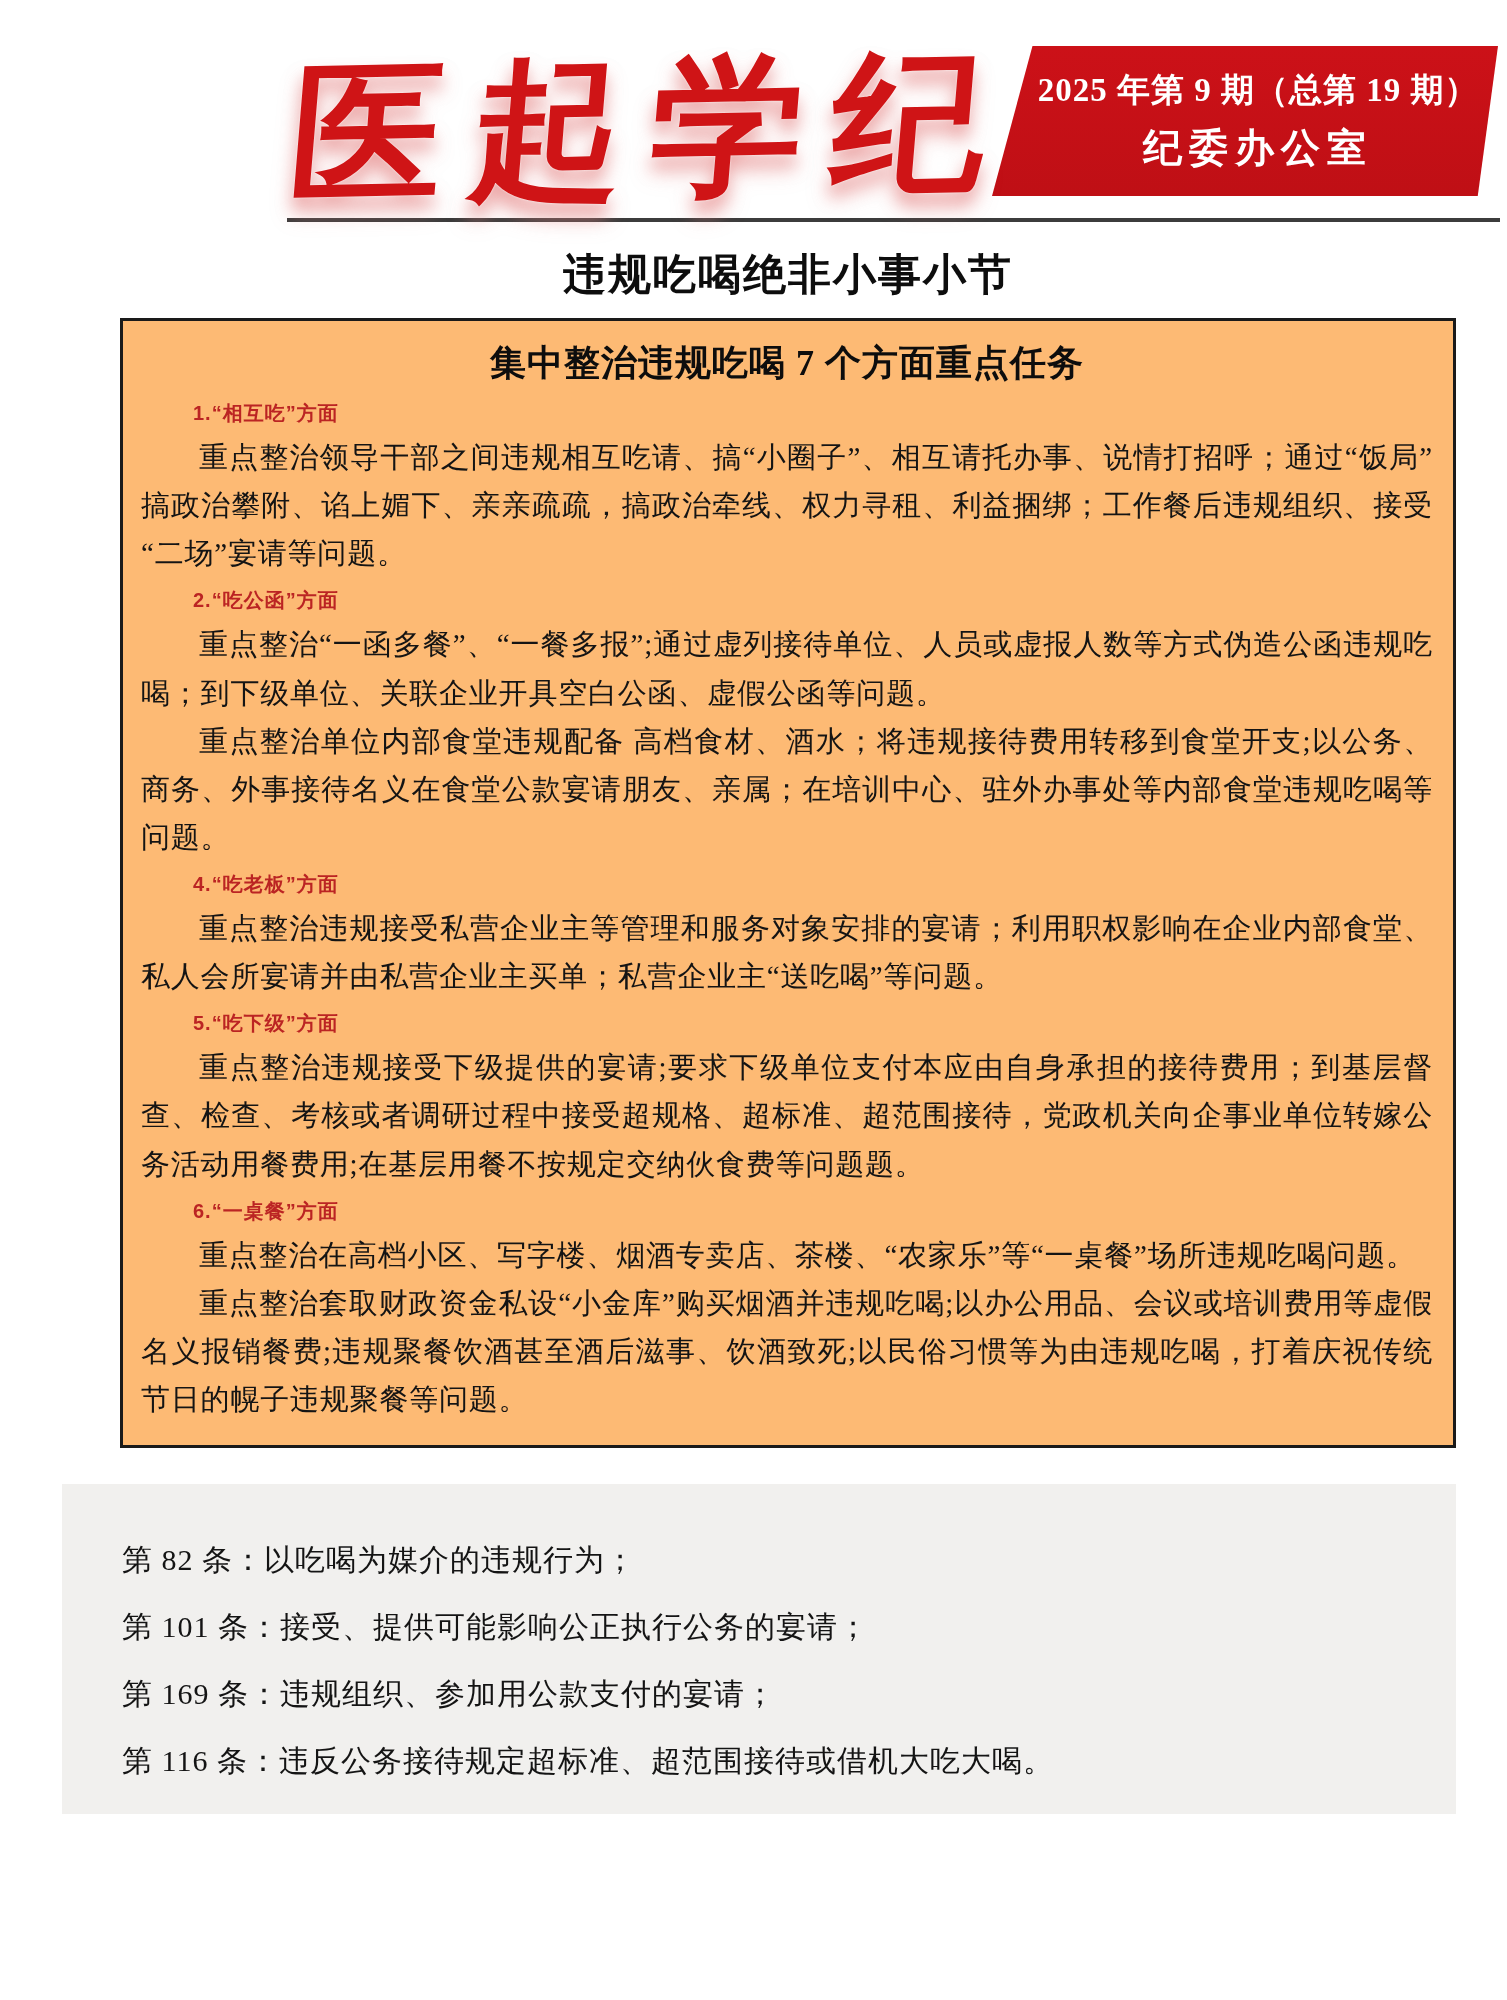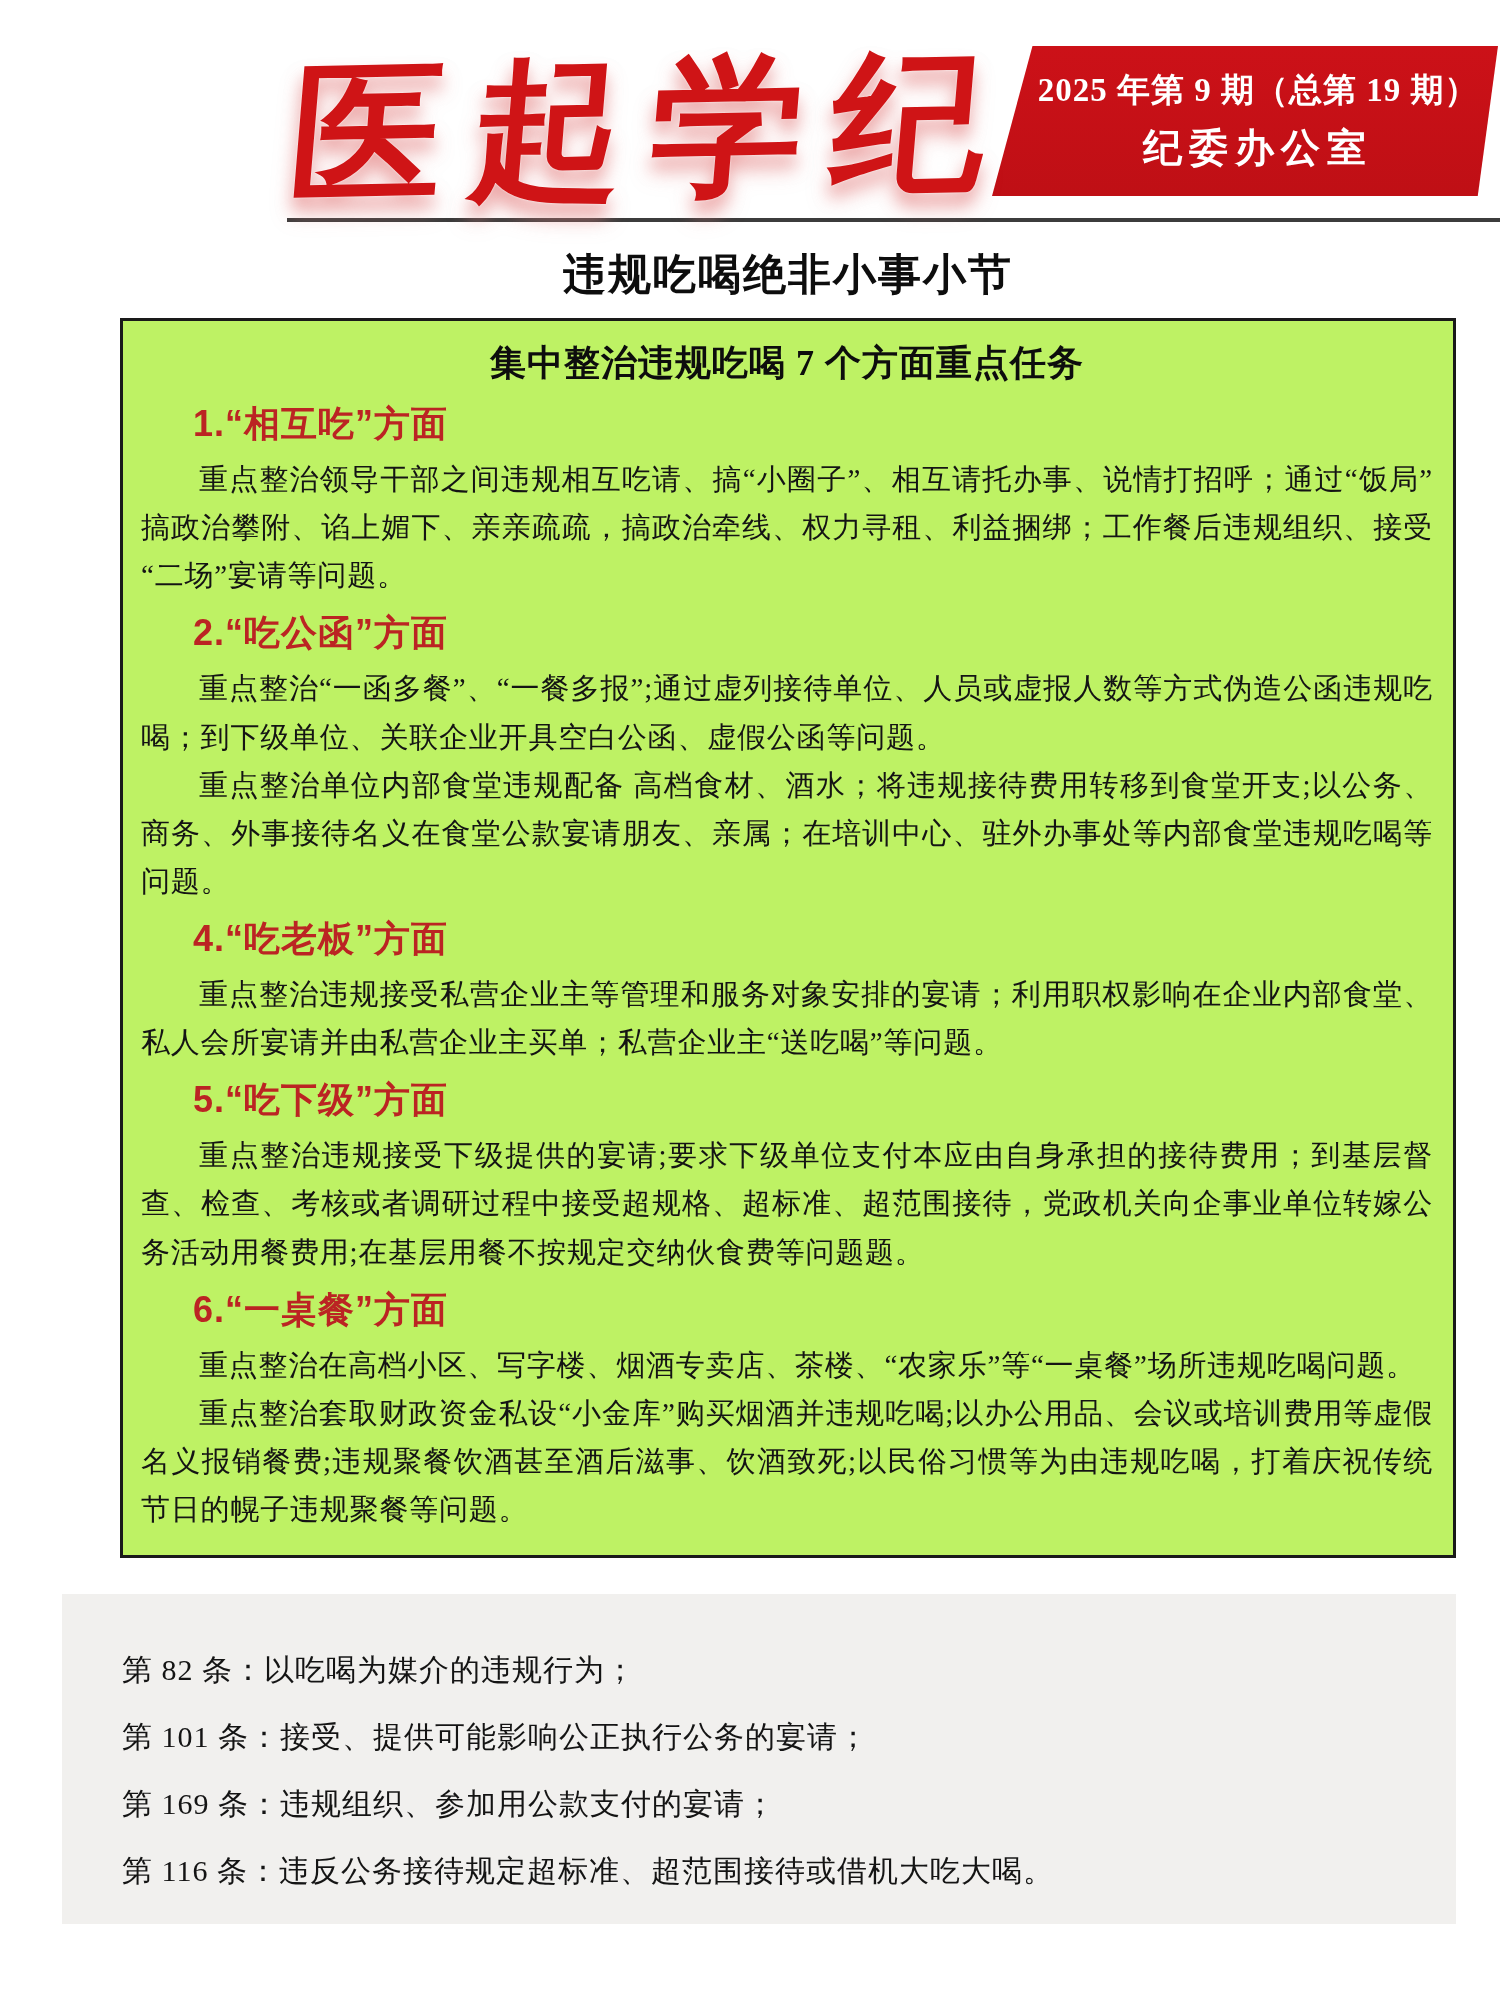--- a/index.html
+++ b/index.html
@@ -89,35 +89,35 @@
     letter-spacing:2px;
     color:#0d0d0d;
   }
 
   
   .main-box{
     margin-left:120px;
     width:1336px;
     border:3px solid #1a1a1a;
     padding:12px 20px 22px 18px;
-    background:#bef264;
+    background:#fdba74;
   }
   .box-title{
     text-align:center;
     font-family:var(--serif);
     font-weight:bold;
     font-size:36px;
     letter-spacing:1px;
     color:#0d0d0d;
     margin:6px 0 12px 0;
   }
   .task-heading{
     font-family:var(--sans);
     font-weight:bold;
-    font-size:36px;
+    font-size:20px;
     color:var(--heading-red);
     margin:10px 0 6px 52px;
     letter-spacing:1px;
     white-space:pre-wrap;
   }
   .task-body{
     font-family:var(--serif);
     font-size:29px;
     line-height:1.66;
     letter-spacing:.8px;

